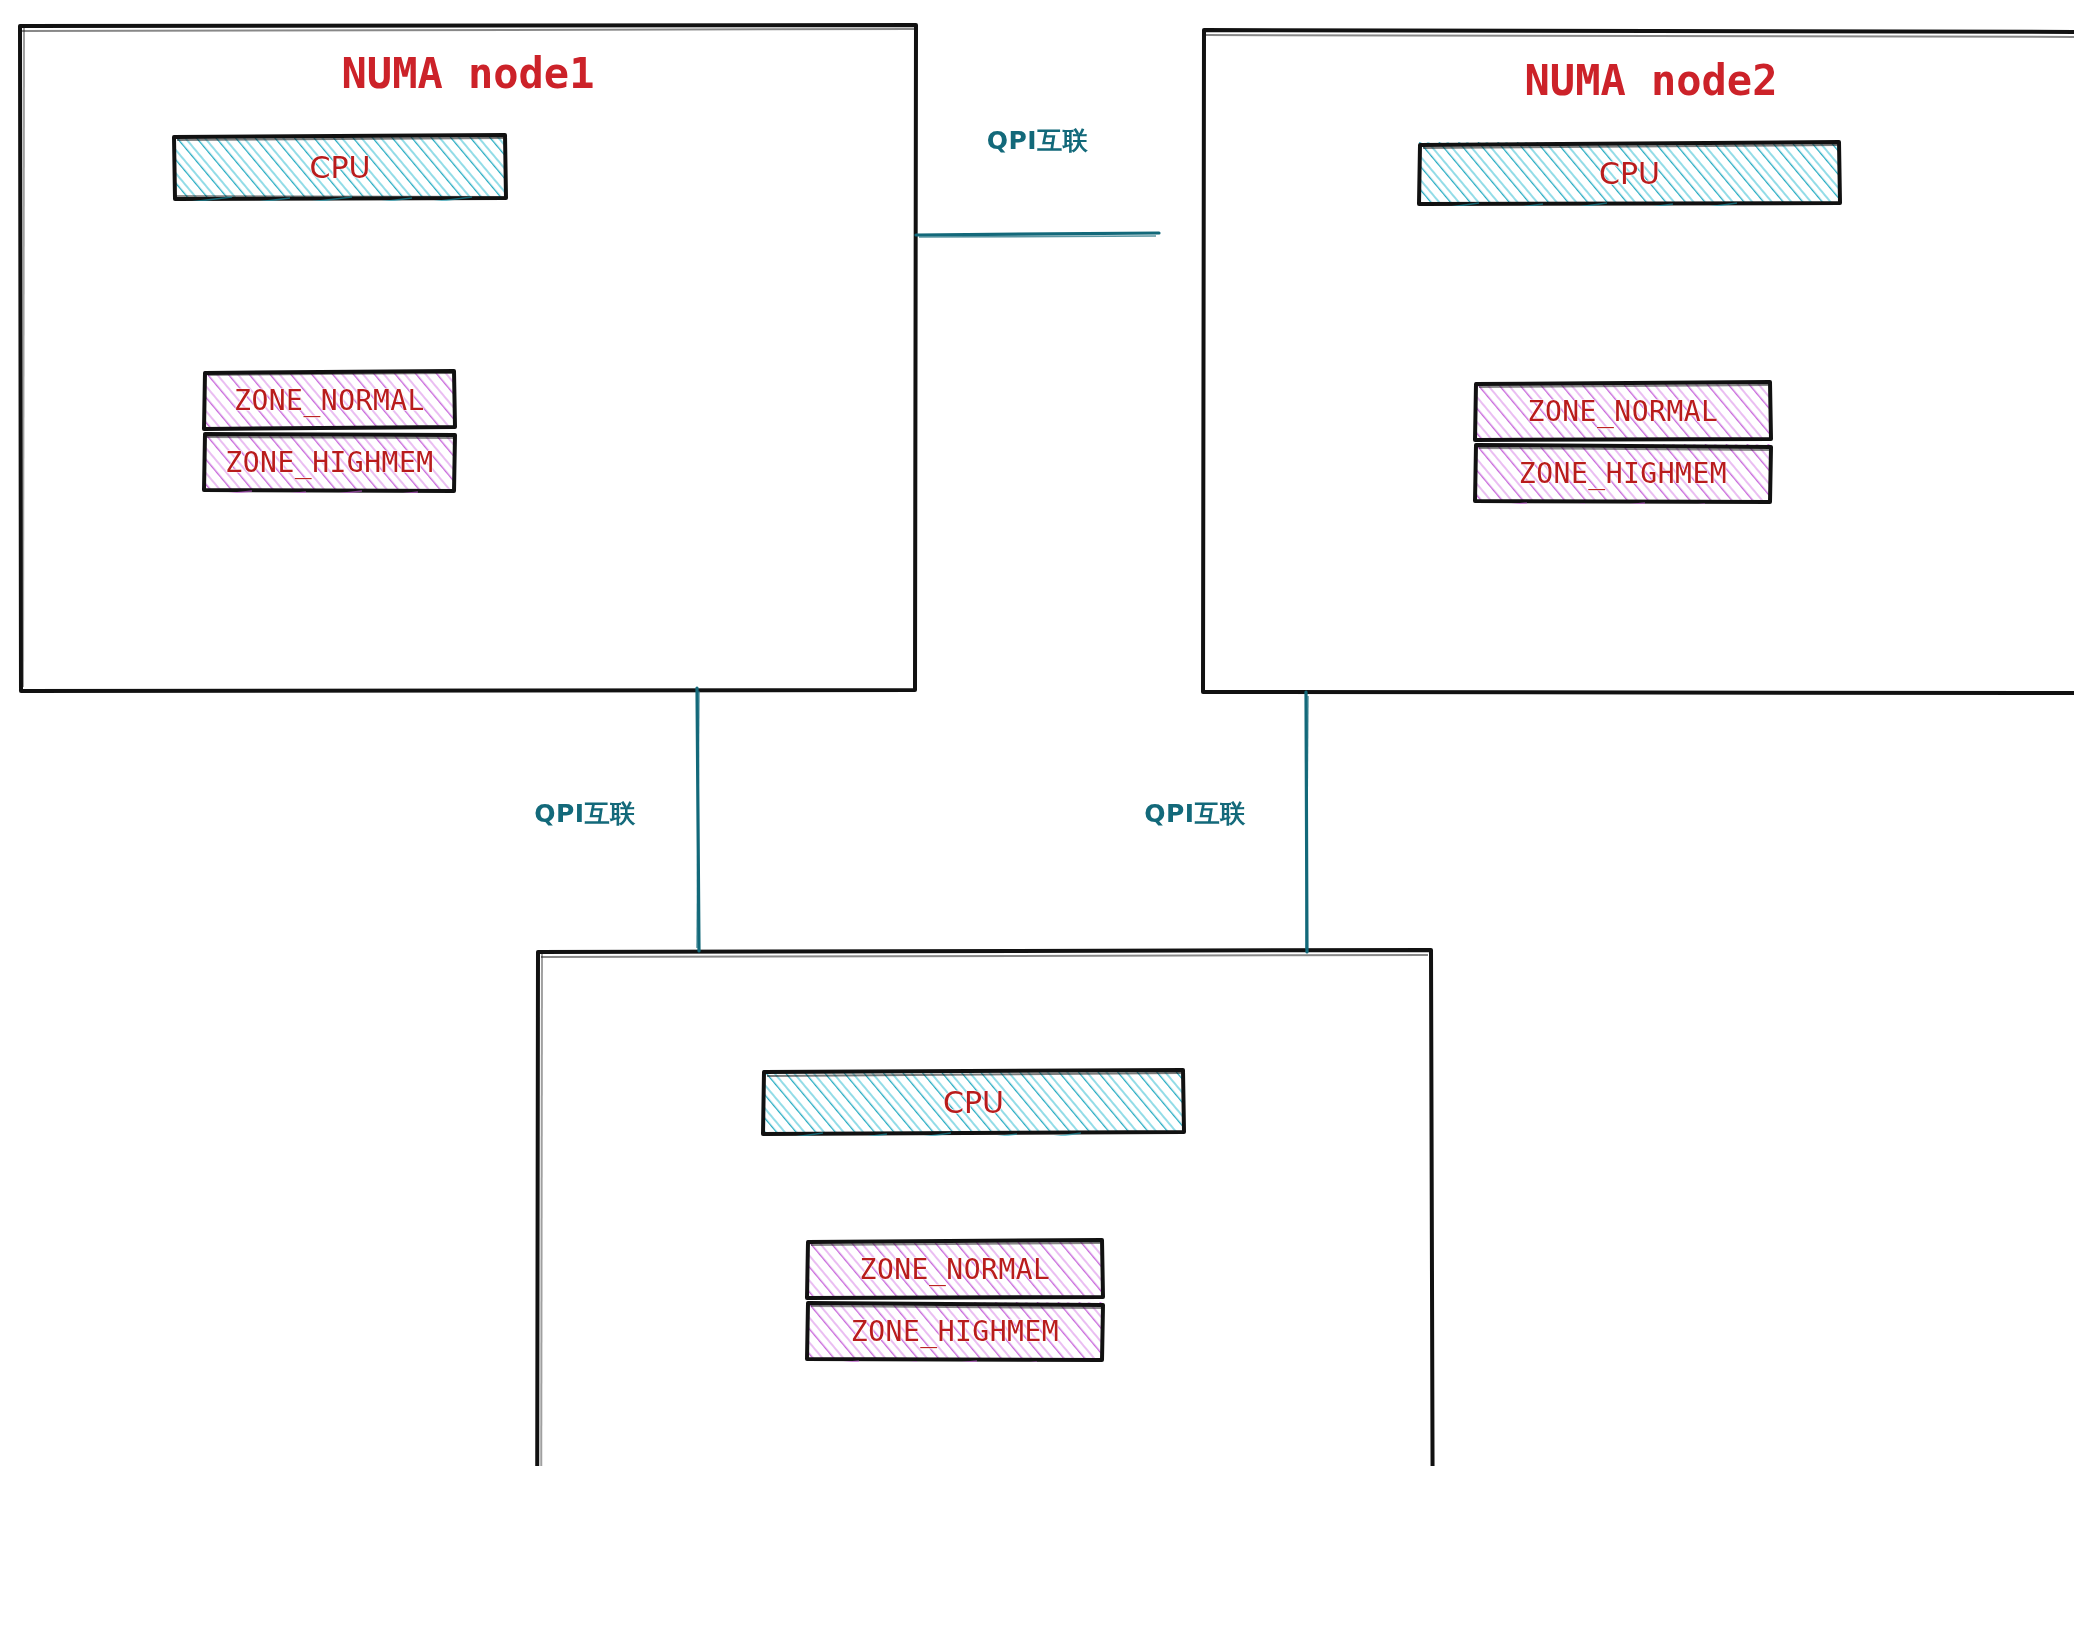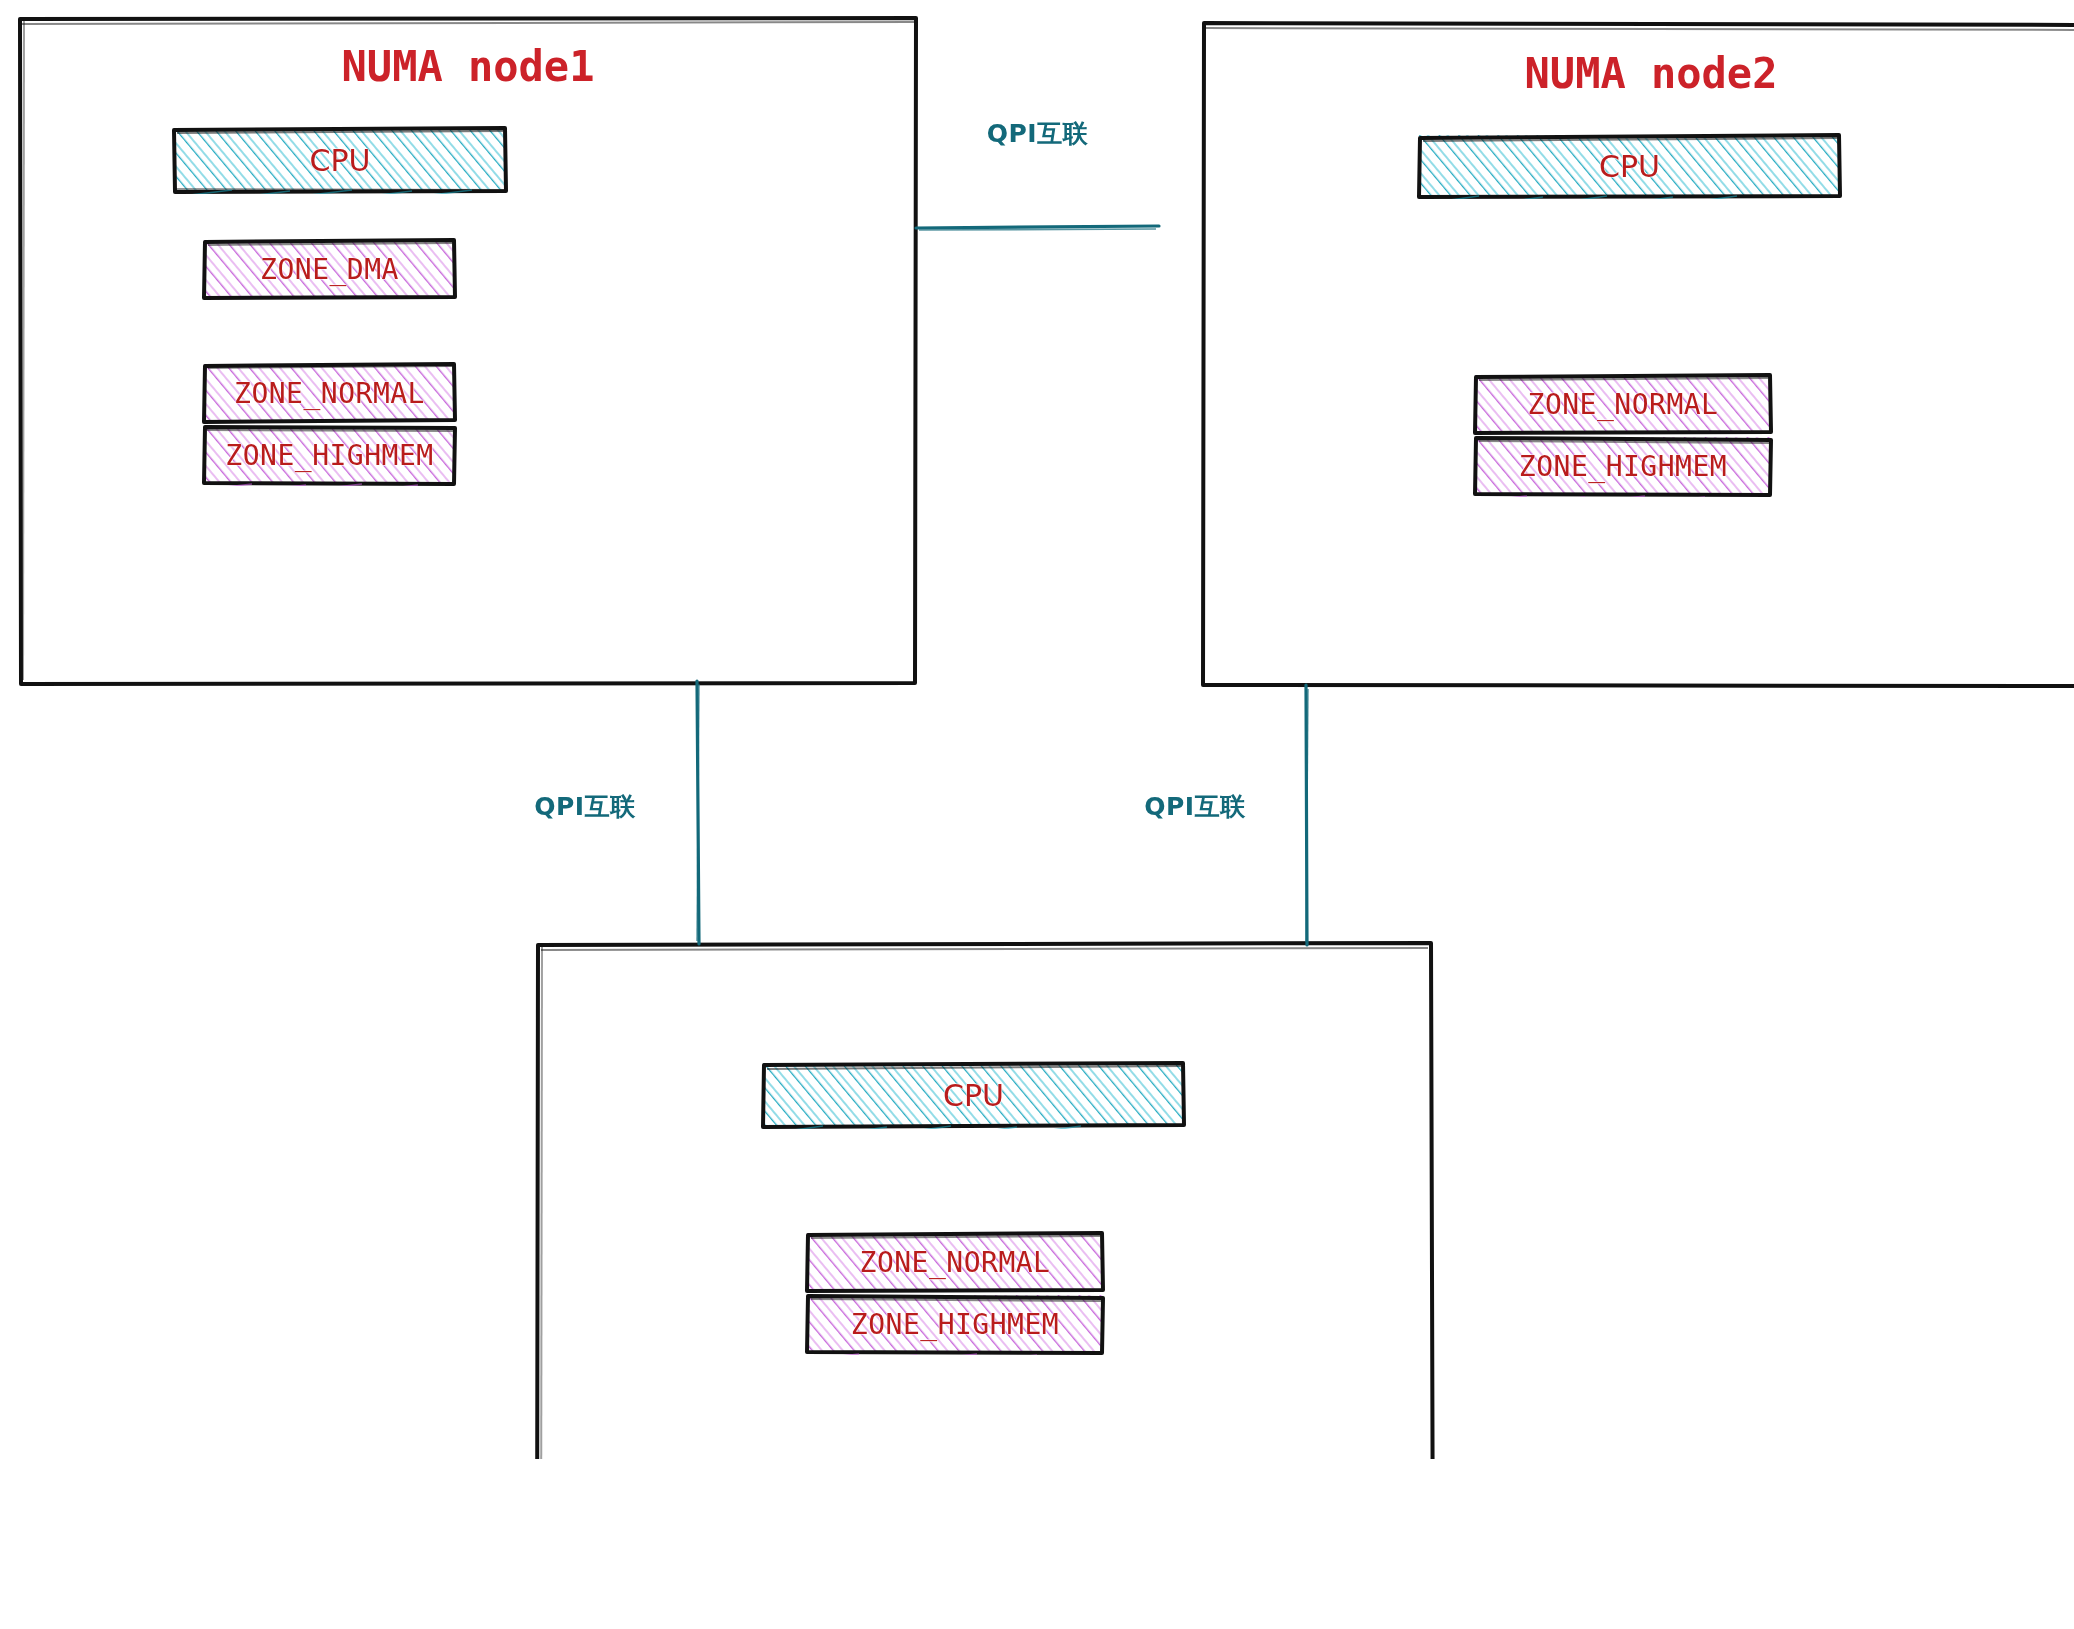--- a/index.html
+++ b/index.html
@@ -10,20 +10,21 @@
   }
   body {
     font-family: "DejaVu Sans Mono", monospace;
   }
   #canvas {
     position: relative;
     width: 2074px;
     height: 1459px;
     background: #ffffff;
     overflow: hidden;
+    margin-top: 7px;
   }
 
   
   .node-box {
     position: absolute;
     box-sizing: border-box;
     background: #ffffff;
   }
   .node-box .sketch-rect {
     position: absolute;
@@ -128,28 +129,20 @@
       <svg class="hatch" viewBox="0 0 336 68" preserveAspectRatio="none">
         <rect x="2" y="2" width="332" height="64" fill="url(#cpuHatch)"></rect>
         <path d="M2,4 L333,2 L334,65 L3,66 Z" fill="none" stroke="#111111" stroke-width="4" stroke-linejoin="round"></path>
         <path d="M5,7 L331,5" fill="none" stroke="#111111" stroke-width="2" opacity="0.55"></path>
         <path d="M4,63 L332,64" fill="none" stroke="#111111" stroke-width="2" opacity="0.45"></path>
         <path d="M10,70 L60,64 M70,71 L118,65 M130,70 L180,64 M192,71 L240,65 M252,70 L300,64" fill="none" stroke="#18a6bd" stroke-width="1.6" opacity="0.55"></path>
       </svg>
       <span class="blabel">CPU</span>
     </div>
 
-    <div class="block zone-block" style="left:184px; top:222px; width:255px; height:62px;">
-      <svg class="hatch" viewBox="0 0 255 62" preserveAspectRatio="none">
-        <rect x="2" y="2" width="251" height="58" fill="url(#zoneHatch)"></rect>
-        <path d="M3,4 L252,2 L253,59 L2,60 Z" fill="none" stroke="#111111" stroke-width="4" stroke-linejoin="round"></path>
-        <path d="M6,7 L250,5" fill="none" stroke="#111111" stroke-width="2" opacity="0.5"></path>
-      </svg>
-      <span class="blabel">ZONE_DMA</span>
-    </div>
 
 
     <div class="block zone-block" style="left:184px; top:346px; width:255px; height:62px;">
       <svg class="hatch" viewBox="0 0 255 62" preserveAspectRatio="none">
         <rect x="2" y="2" width="251" height="58" fill="url(#zoneHatch)"></rect>
         <path d="M3,4 L252,2 L253,58 L2,60 Z" fill="none" stroke="#111111" stroke-width="4" stroke-linejoin="round"></path>
         <path d="M6,6 L250,4" fill="none" stroke="#111111" stroke-width="2" opacity="0.5"></path>
       </svg>
       <span class="blabel">ZONE_NORMAL</span>
     </div>

